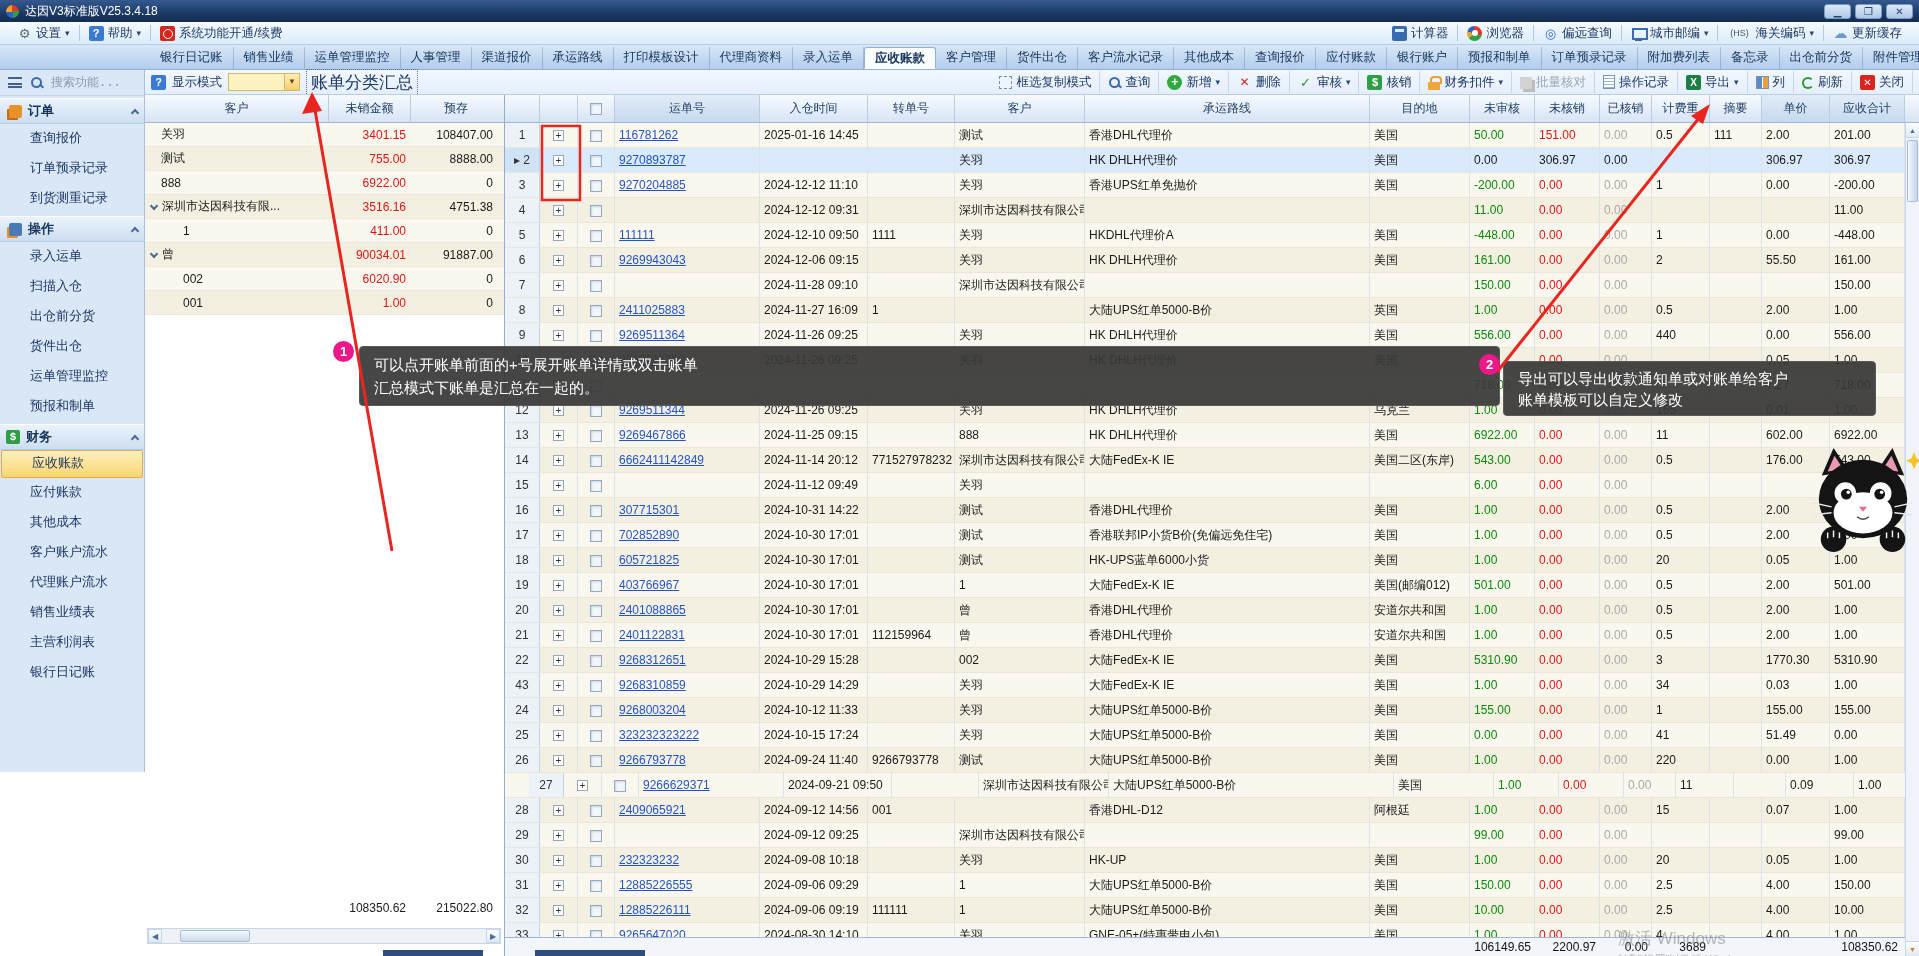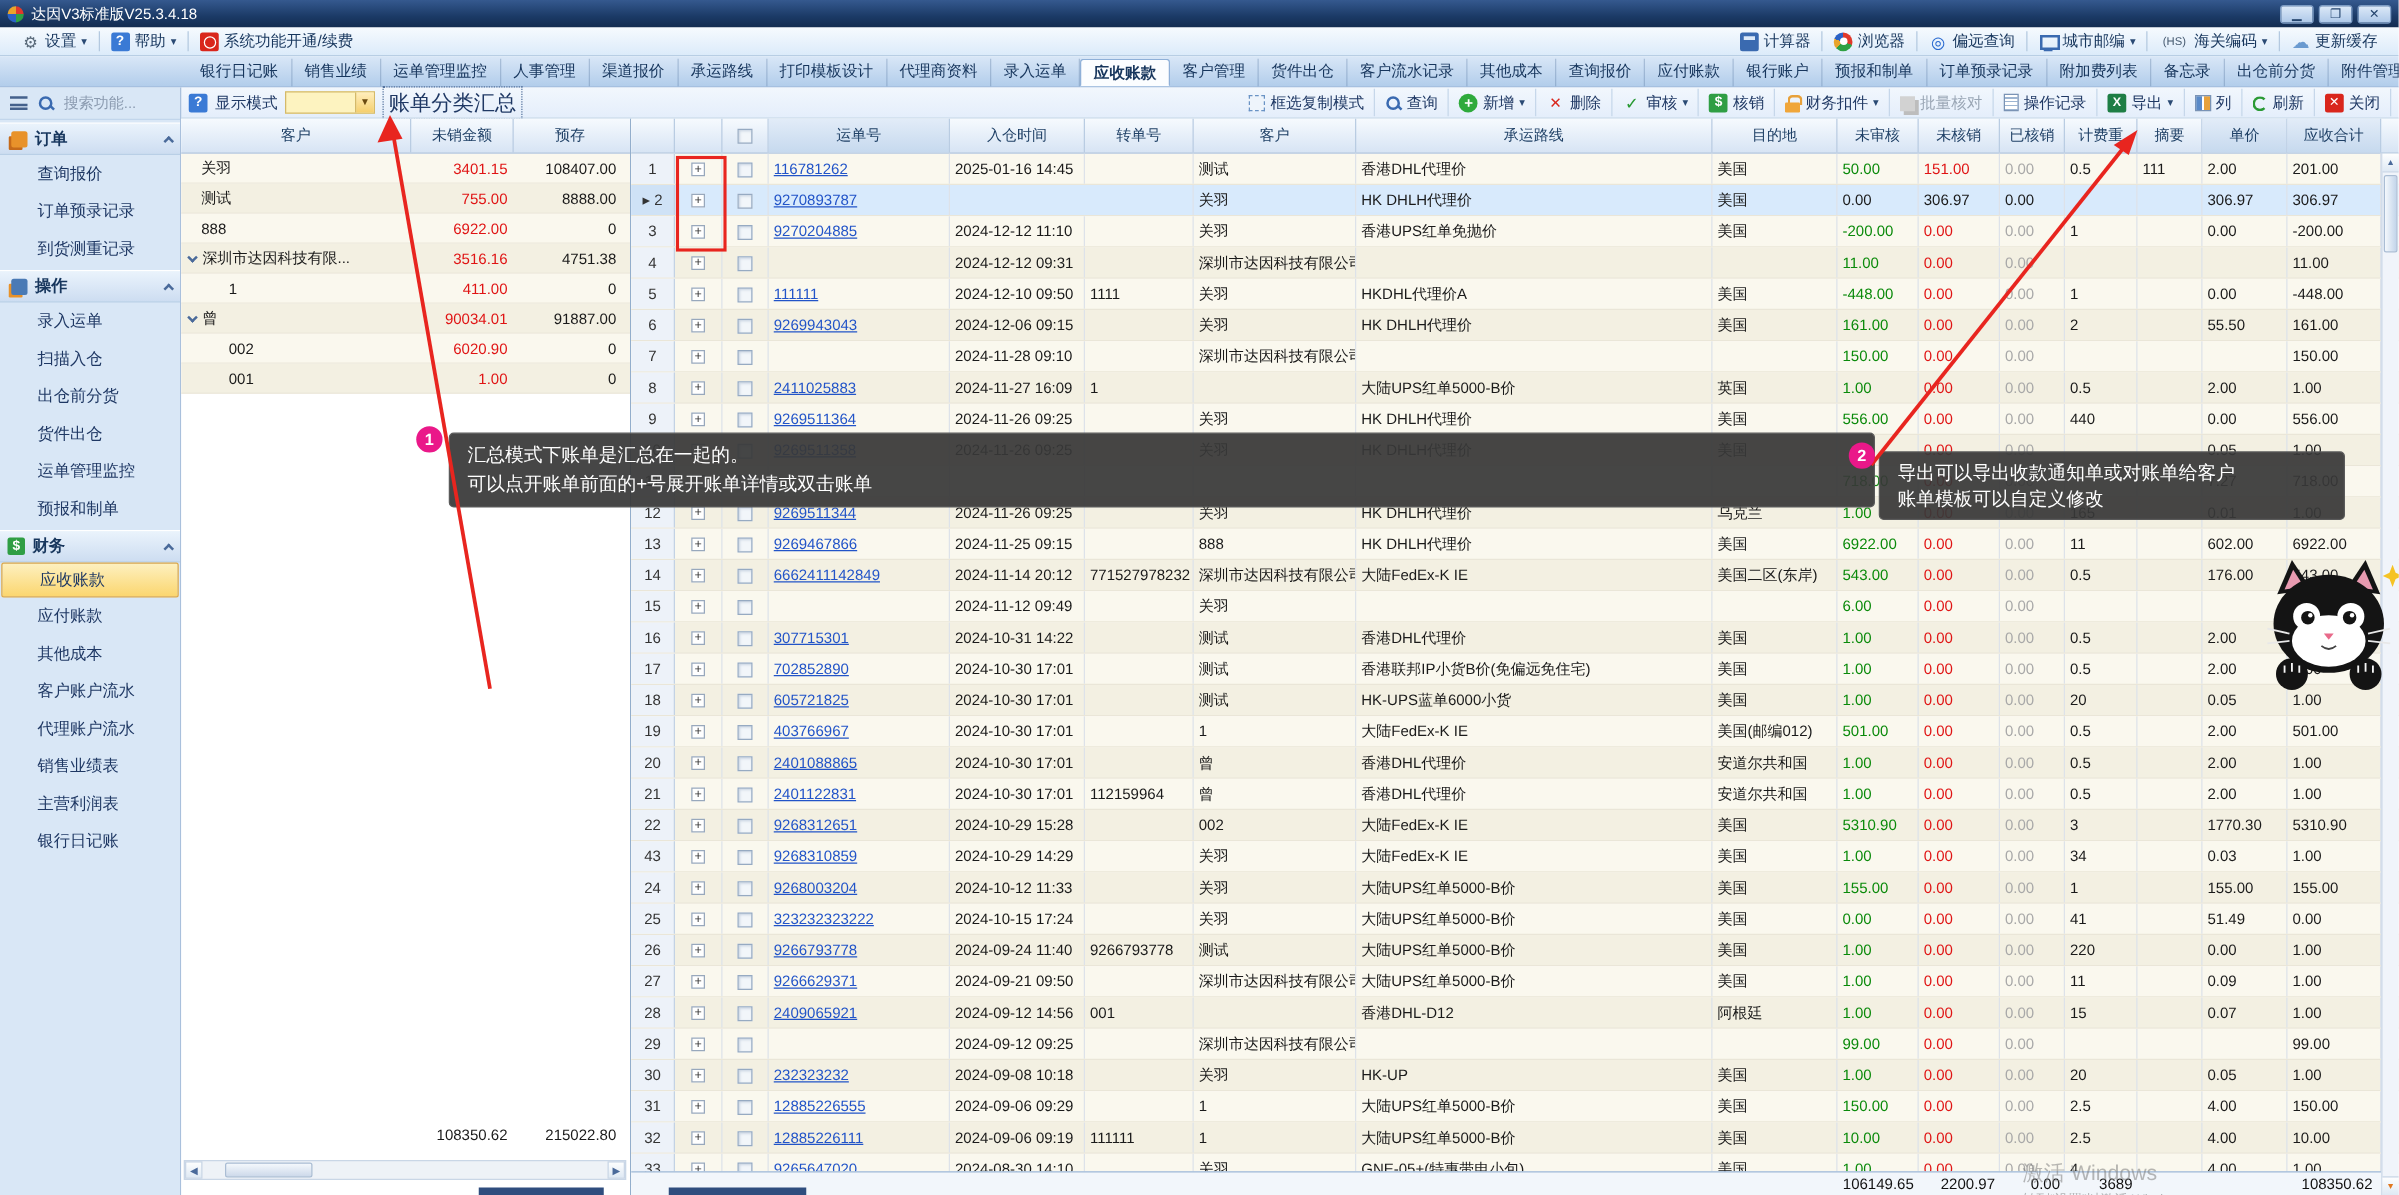--- a/index.html
+++ b/index.html
@@ -89,22 +89,22 @@
   [data-name="hamburger-icon"] { width:14px; height:11px; border-top:2px solid #44618c; border-bottom:2px solid #44618c; margin:2px 0; }
   [data-name="hamburger-icon"]::before { content:""; position:absolute; left:0; top:3.5px; width:14px; height:2px; background:#44618c; }
   [data-name="orders-icon"] { background:#e8922a; width:13px; height:13px; border-radius:2px; box-shadow:-3px 3px 0 -1px #c56a1a; margin-left:3px;}
   [data-name="operations-icon"] { background:#4a7ab5; width:13px; height:13px; border-radius:2px; box-shadow:-3px 3px 0 -1px #e8922a; margin-left:3px;}
   [data-name="finance-dollar-icon"] { background:#2f9e44; width:14px; height:14px; border-radius:2px; color:#fff; font-weight:bold; font-size:11px; line-height:14px; }
   [data-name="finance-dollar-icon"]::before { content:"$"; }
   [data-name="help-small-icon"] { background:#3a7ad5; border-radius:2px; color:#fff; font-weight:bold; font-size:11px; line-height:15px; width:15px;}
   [data-name="help-small-icon"]::before { content:"?"; }
 
   
-  .sidebar { position:absolute; left:0; top:70px; width:145px; height:886px;
-    background:#d9e7f6; border-right:1px solid #a9c0dc; }
+  .sidebar { position:absolute; left:0; top:70px; width:145px; height:702px;
+    background:#d9e7f6; border-right:1px solid #a9c0dc;font-family:Liberation Mono, monospace; }
   .sb-search { height:26px; display:flex; align-items:center; gap:8px; padding:0 8px; border-bottom:1px solid #c2d6ec; }
   .sb-search .ph { color:#8b9bb0; font-size:12px; }
   .sb-sec { height:26px; margin-top:2px; display:flex; align-items:center; gap:6px; padding:0 6px;
     background:linear-gradient(#eaf3fc,#cdddf1); border-top:1px solid #fff; border-bottom:1px solid #b9cfe6;
     color:#17365d; font-size:13px; font-weight:bold; }
   .sb-sec .chev-up { margin-left:auto; width:6px; height:6px; border-left:2px solid #4a6a9a; border-bottom:2px solid #4a6a9a; transform:rotate(135deg); margin-top:4px;}
   .sb-item { height:30px; line-height:30px; padding-left:30px; font-size:13px; color:#1f3864; white-space:nowrap; }
   .sb-item.active { background:linear-gradient(#fdf0bf,#fbd66f); border:1px solid #e0a944; border-radius:2px; margin:0 1px; height:28px; line-height:26px;}
 
   
@@ -926,21 +926,21 @@
         <div class="gc" style="flex: 0 0 100px;">美国</div>
         <div class="gc vgreen" style="flex: 0 0 65px;">1.00</div>
         <div class="gc vred" style="flex: 0 0 65px;">0.00</div>
         <div class="gc vgray" style="flex: 0 0 52px;">0.00</div>
         <div class="gc" style="flex: 0 0 58px;">220</div>
         <div class="gc" style="flex: 0 0 52px;"></div>
         <div class="gc" style="flex: 0 0 68px;">0.00</div>
         <div class="gc" style="flex: 0 0 75px;">1.00</div>
       </div>
       <div class="grow odd" data-name="table-row">
-        <div class="gc rowhead" data-name="row-number" style="flex: 0 0 35px;">27</div>
+        <div class="gc rowhead" data-name="row-number" style="flex: 0 0 35px; margin-left: 24px;">27</div>
         <div class="gc" style="flex: 0 0 38px; text-align: center;"><span class="pbox" data-name="expand-plus-icon">+</span></div>
         <div class="gc" style="flex: 0 0 37px; text-align: center;"><span class="cbox" data-name="row-checkbox"></span></div>
         <div class="gc" style="flex: 0 0 145px;"><span class="lnk" data-name="waybill-link">9266629371</span></div>
         <div class="gc" style="flex: 0 0 108px;">2024-09-21 09:50</div>
         <div class="gc" style="flex: 0 0 87px;"></div>
         <div class="gc" style="flex: 0 0 130px;">深圳市达因科技有限公司</div>
         <div class="gc" style="flex: 0 0 285px;">大陆UPS红单5000-B价</div>
         <div class="gc" style="flex: 0 0 100px;">美国</div>
         <div class="gc vgreen" style="flex: 0 0 65px;">1.00</div>
         <div class="gc vred" style="flex: 0 0 65px;">0.00</div>
@@ -1074,22 +1074,22 @@
 </div>
 
 <div class="watermark" data-name="windows-activation-watermark">
   <div>激活 Windows</div>
   <div class="wm2">转到“设置”以激活 Windows。</div>
 </div>
 <div class="sliver" style="left:383px;width:100px" data-name="background-window-fragment"></div>
 <div class="sliver" style="left:535px;width:110px" data-name="background-window-fragment"></div>
 
 <div class="anno-tip" style="left:359px;top:346px;width:1141px;height:60px" data-name="tutorial-tooltip-1">
+  <div>可以点开账单前面的+号展开账单详情或双击账单</div>
   <div>汇总模式下账单是汇总在一起的。</div>
-  <div>可以点开账单前面的+号展开账单详情或双击账单</div>
 </div>
 <div class="anno-tip" style="left:1503px;top:361px;width:373px;height:55px;line-height:21px" data-name="tutorial-tooltip-2">
   <div>导出可以导出收款通知单或对账单给客户</div>
   <div>账单模板可以自定义修改</div>
 </div>
 <div class="badge" style="left:333px;top:341px" data-name="step-1-badge">1</div>
 <div class="badge" style="left:1479px;top:354px" data-name="step-2-badge">2</div>
 
 <svg id="anno-svg" width="1919" height="956" data-name="annotation-overlay">
   <rect x="542" y="126" width="38" height="74" fill="none" stroke="#e8251f" stroke-width="2.5" data-name="highlight-rectangle"></rect>

